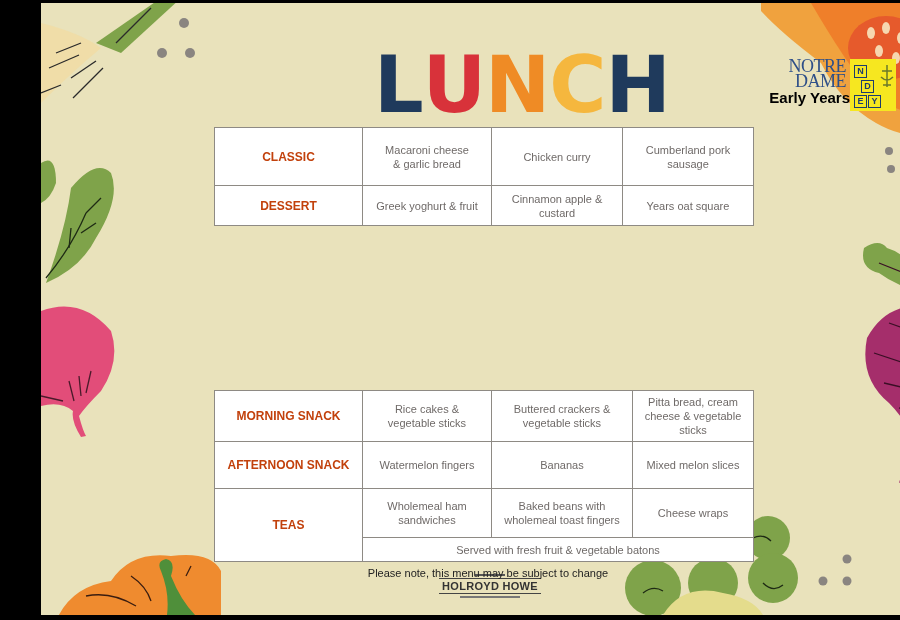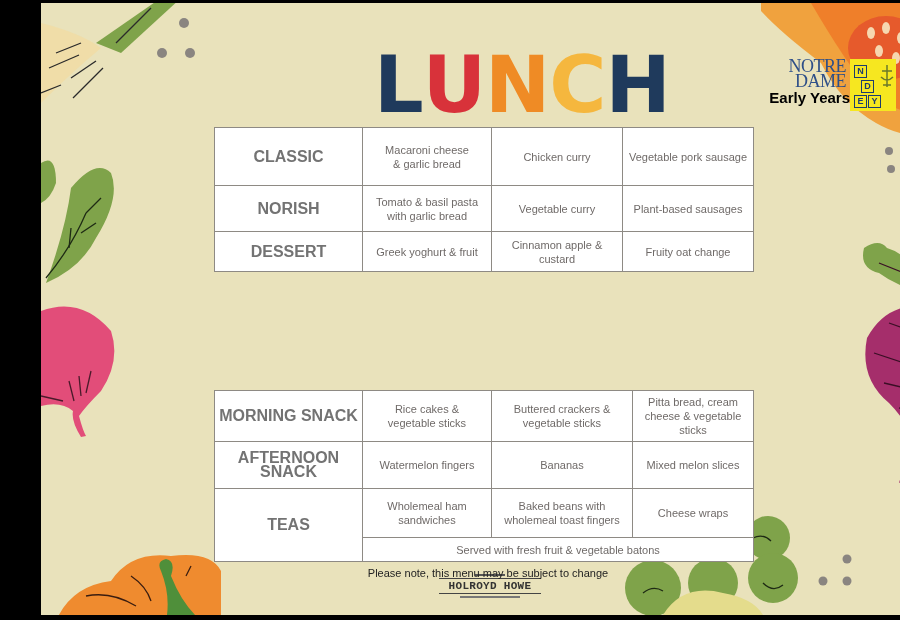--- a/index.html
+++ b/index.html
@@ -9,26 +9,26 @@
   .title { position:absolute; left:333px; top:42px; font-family:"DejaVu Sans", sans-serif; font-weight:bold; font-size:78px; letter-spacing:-1px; line-height:80px; }
   .title span { display:inline-block; }
   .logo { position:absolute; left:709px; top:56px; width:130px; height:58px; }
   .logo-text { position:absolute; left:0; top:0; text-align:right; width:96px; }
   .logo-nd { font-family:"Liberation Serif", serif; color:#2e4f88; font-size:18px; line-height:15px; letter-spacing:-0.5px; }
   .logo-ey { font-family:"Liberation Sans", sans-serif; color:#000000; font-weight:bold; font-size:15px; line-height:18px; margin-right:-4px; white-space:nowrap; }
   .logo-box { position:absolute; left:100px; top:0; width:46px; height:52px; background:#f6e720; }
   .blk { position:absolute; width:11px; height:11px; border:1.5px solid #1c3c6e; font-size:9px; font-weight:bold; color:#1c3c6e; text-align:center; line-height:11px; background:#f6e720; }
   table { border-collapse:collapse; position:absolute; background:#fff; table-layout:fixed; }
   td, th { border:1px solid #8e8a84; text-align:center; vertical-align:middle; padding:0 4px; font-size:11px; color:#6f6a68; line-height:14px; }
-  .rowlabel { font-weight:bold; font-size:16px; color:#737373; }
+  .rowlabel { font-weight:bold; font-size:12px; color:#c2410c; }
   .hdr th { background:#e24e58; color:#fff; font-size:14px; font-weight:bold; border:1px solid #fff; border-bottom:none; height:27px; }
   .hdr th.date { background:transparent; color:#5c4130; border:none; font-size:14px; }
   .footer-logo { position:absolute; left:398px; top:571px; width:102px; text-align:center; }
   .hh-small { height:2px; width:30px; margin:0 auto 2px; background:#555; }
-  .hh-main { border-top:1px solid #444; border-bottom:1px solid #444; font-size:11px; font-weight:bold; color:#333; letter-spacing:0.3px; padding:1px 0;font-family:Liberation Mono, monospace; }
+  .hh-main { border-top:1px solid #444; border-bottom:1px solid #444; font-size:11px; font-weight:bold; color:#333; letter-spacing:0.3px; padding:1px 0; }
   .hh-sub { height:2px; width:60px; margin:2px auto 0; background:#777; }
   .note { position:absolute; left:0; width:894px; top:564px; text-align:center; font-size:11px; color:#222; }
 </style>
 </head>
 <body>
 
 <div class="page">
 
   <svg class="deco" style="left:0;top:0" width="140" height="110" viewBox="0 0 140 110">
     <path d="M55 40 L120 -5 L140 -5 L80 50 Z" fill="#7fa34a"></path>
@@ -149,33 +149,27 @@
         <col style="width:148px">
         <col style="width:129px">
         <col style="width:131px">
         <col style="width:131px">
       </colgroup>
     <tbody>
     <tr style="height:58px;background:#fff">
       <td class="rowlabel">CLASSIC</td>
       <td class="ml">Macaroni cheese<br>&amp; garlic bread</td>
       <td class="ml">Chicken curry</td>
-      <td class="ml">Vegetable pork sausage</td>
-    </tr>
-    <tr style="height:46px;background:#fff">
-      <td class="rowlabel">NORISH</td>
-      <td class="ml">Tomato &amp; basil pasta<br>with garlic bread</td>
-      <td class="ml">Vegetable curry</td>
-      <td class="ml">Plant-based sausages</td>
+      <td class="ml">Cumberland pork sausage</td>
     </tr>
     <tr style="height:40px;background:#fff">
       <td class="rowlabel">DESSERT</td>
       <td class="ml">Greek yoghurt &amp; fruit</td>
       <td class="ml">Cinnamon apple &amp;<br>custard</td>
-      <td class="ml">Fruity oat change</td>
+      <td class="ml">Years oat square</td>
     </tr>
   </tbody>
     </table>
 
   <table style="left:173px;top:387px;width:539px;">
     <colgroup>
         <col style="width:148px">
         <col style="width:129px">
         <col style="width:141px">
         <col style="width:121px">

